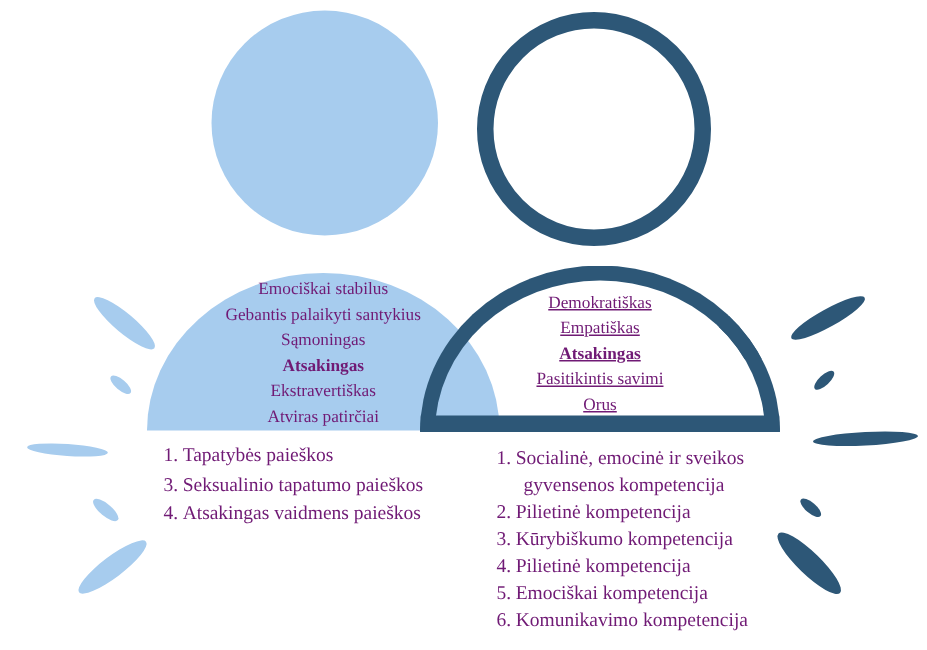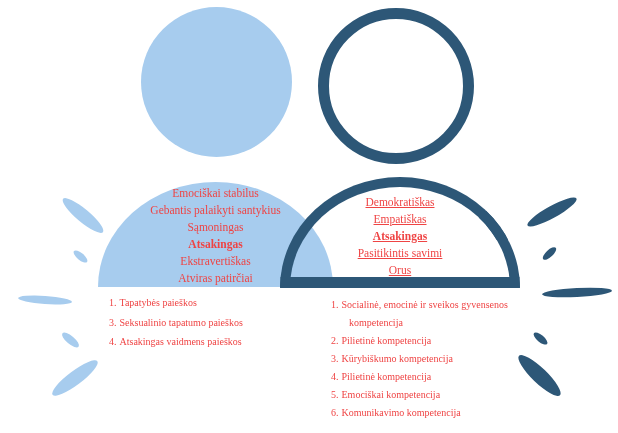--- a/index.html
+++ b/index.html
@@ -2,21 +2,21 @@
 <html><head>
 <meta charset="utf-8">
 <style>
   html,body{margin:0;padding:0;background:#ffffff;}
   #canvas{
     position:relative;
     width:618px;height:433px;
     background:#ffffff;
     overflow:hidden;
     font-family:"Liberation Serif","DejaVu Serif",serif;
-    color:#ef4444;
+    color:#701a75;
   }
   .abs{position:absolute;}
 
   
   .head-left{
     left:141px;top:7px;width:151px;height:150px;
     background:#a7ccee;border-radius:50%;
   }
   .head-right{
     left:318px;top:8px;width:156px;height:156px;
@@ -39,21 +39,21 @@
   }
 
   
   .traits{z-index:3;text-align:center;font-size:11.5px;line-height:17px;}
   .traits-left{left:98px;top:185px;width:235px;}
   .traits-right{left:290px;top:194px;width:220px;text-decoration:underline;}
   .trait{white-space:nowrap;}
   .bold{font-weight:bold;}
 
   
-  .list{z-index:3;font-size:10px;}
+  .list{z-index:3;font-size:13px;}
   .list-left{left:109px;top:293px;width:230px;line-height:19.5px;}
   .list-right{left:331px;top:296px;width:190px;line-height:18px;}
   .list-item{padding-left:18px;text-indent:-18px;}
   .num{margin-right:3px;}
 
   
   .ray{border-radius:50%;z-index:0;}
   .ray-light{background:#a7ccee;}
   .ray-dark{background:#2d5777;}
   #rl1{left:57px; top:209px;width:52px;height:13px;transform:rotate(40deg);}

